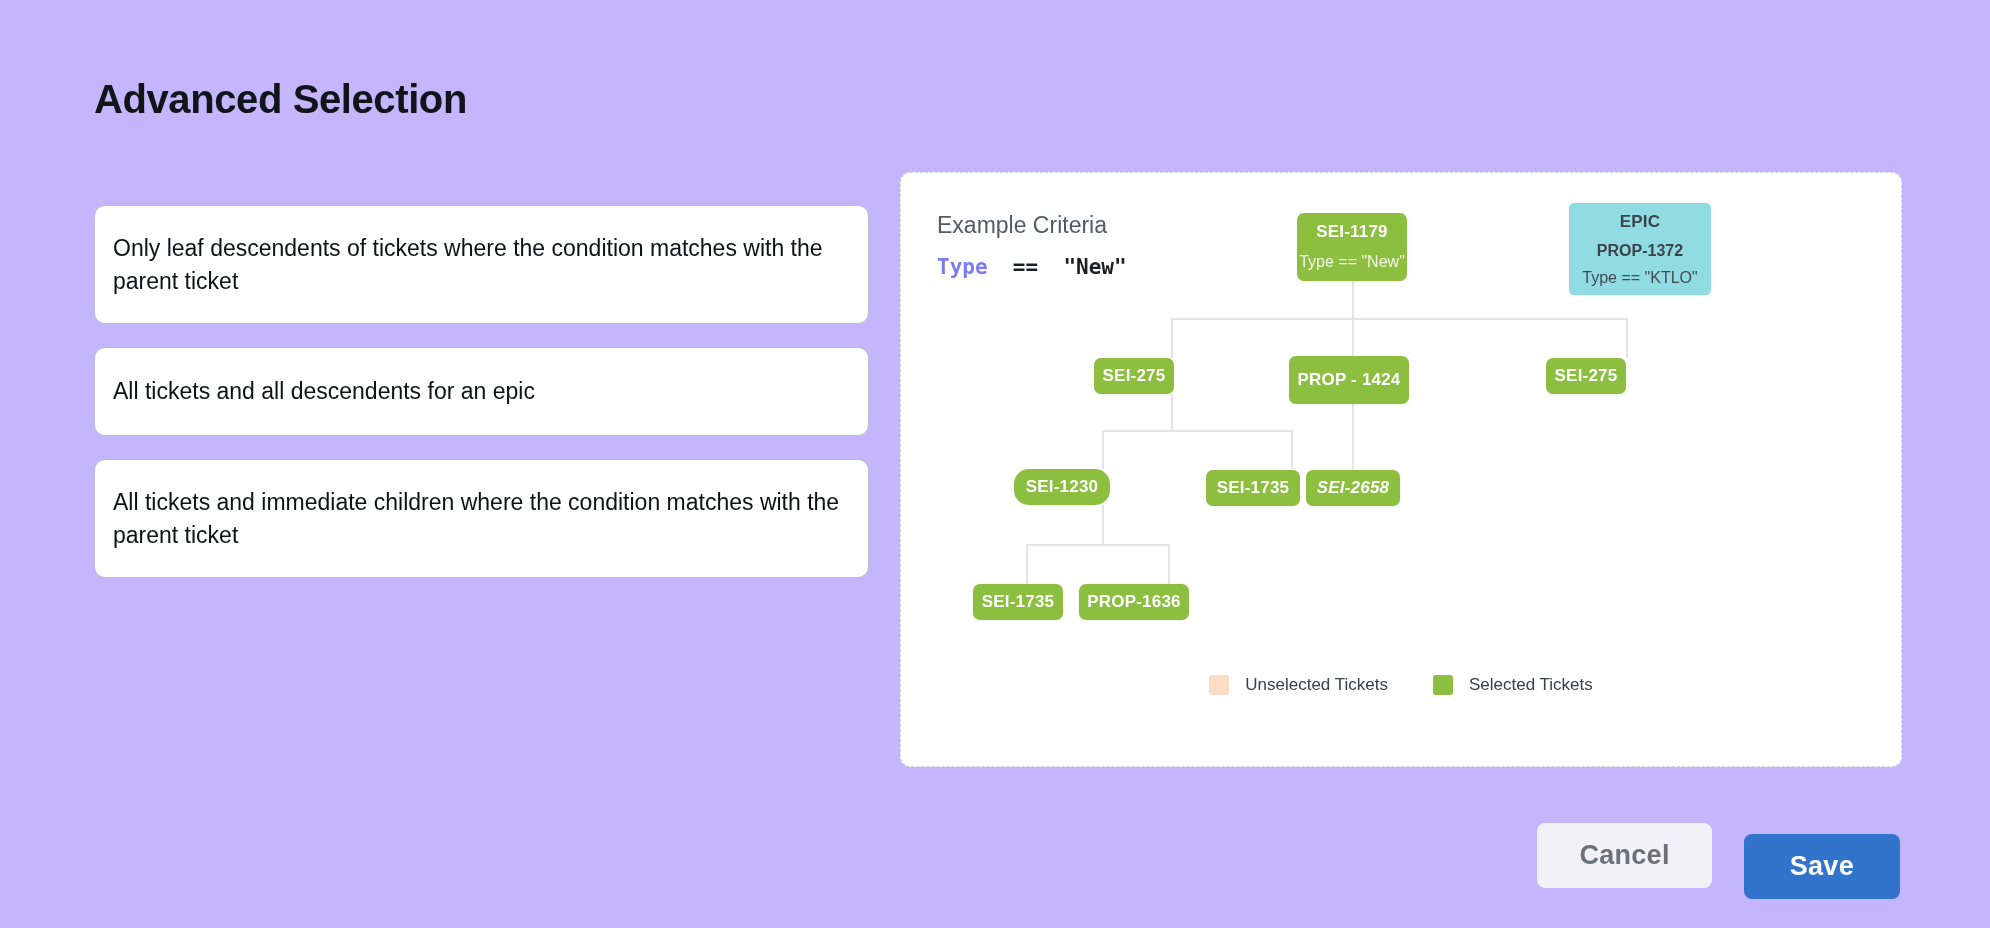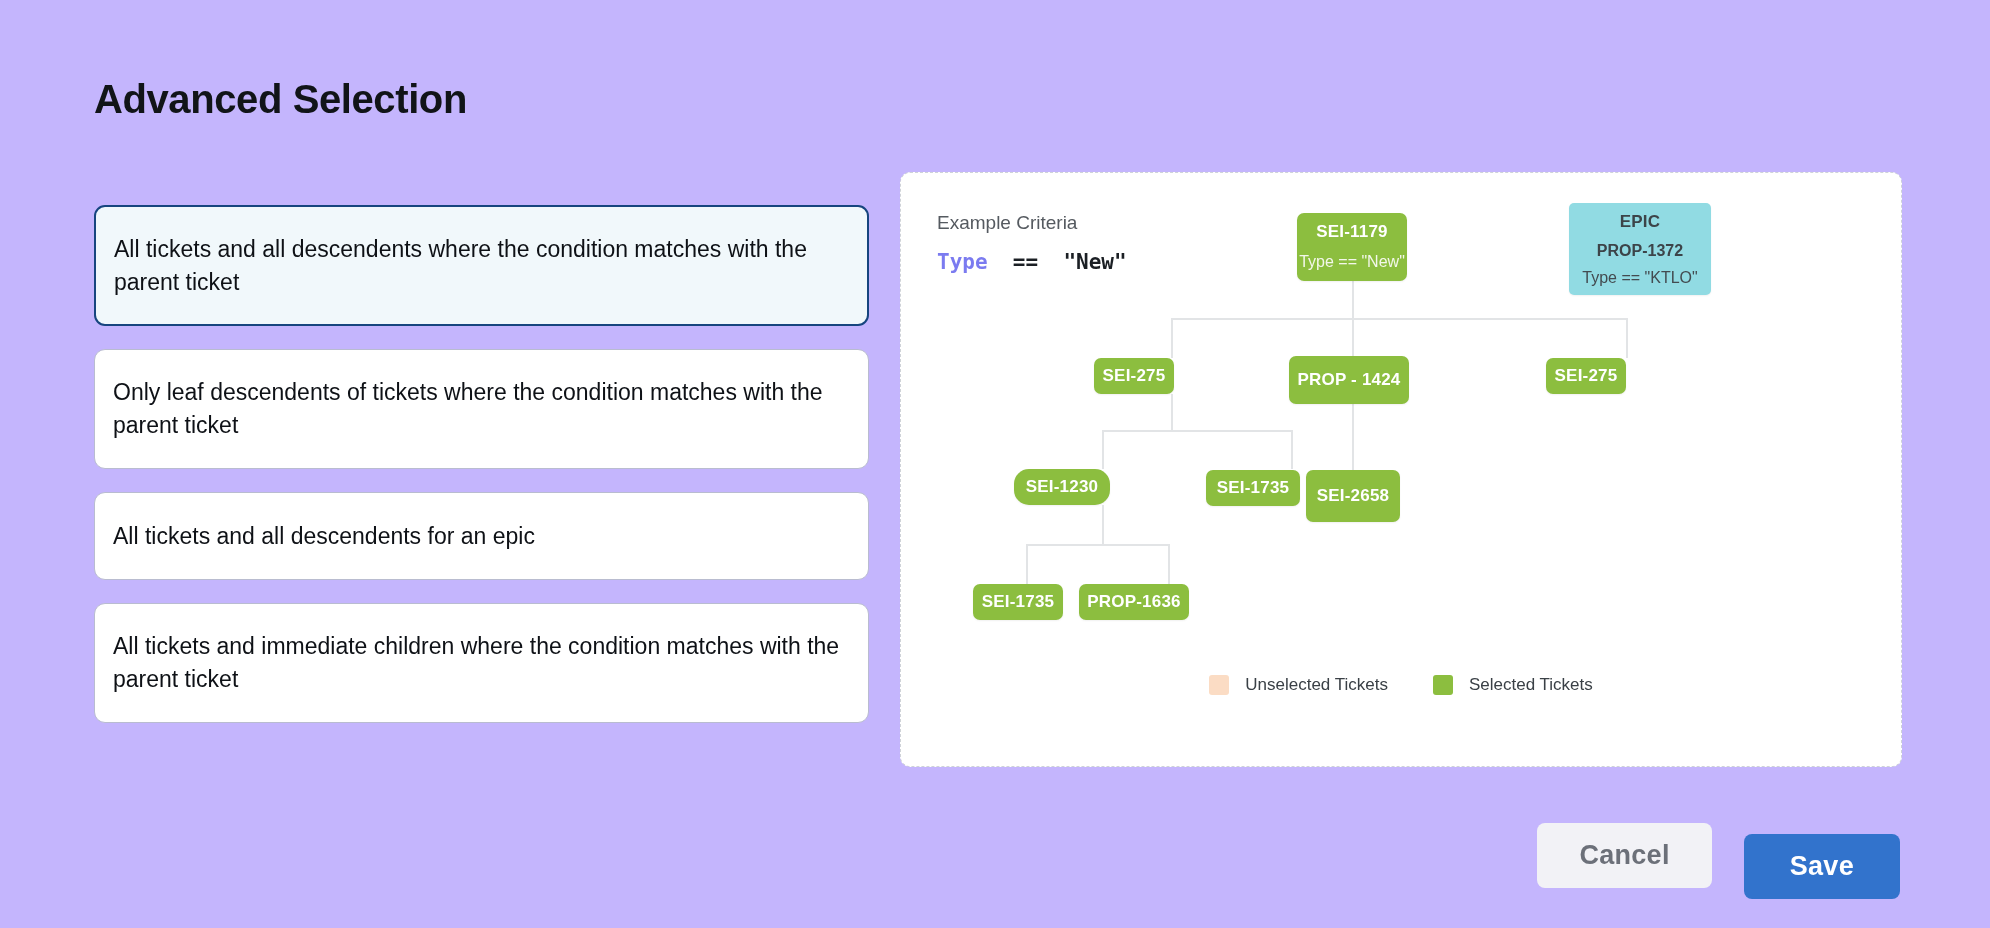--- a/index.html
+++ b/index.html
@@ -43,21 +43,21 @@
   
   .diagram-panel {
     position: absolute; left: 900px; top: 172px;
     width: 1002px; height: 595px;
     border: 1.5px dashed #cfd3d8;
     border-radius: 10px;
     background: #ffffff;
   }
 
   .criteria { position: absolute; left: 36px; top: 38px; }
-  .criteria-title { font-size: 19px; color: #555a60; line-height: 1.3; }
+  .criteria-title { font-size: 23px; color: #555a60; line-height: 1.3; }
   .criteria-expr {
     margin-top: 14px;
     font-family: "DejaVu Sans Mono", monospace;
     font-size: 21px; font-weight: 700; color: #1b1f24;
     white-space: pre;
   }
   .criteria-expr .kw { color: #7b7bf0; font-weight: 700; }
 
   
   .node {
@@ -108,23 +108,20 @@
 </style>
 </head>
 <body>
 
 <div class="page">
 
   <h1 class="page-title">Advanced Selection</h1>
 
   <div class="options">
 
-    <div class="option-card selected">
-      <span class="option-label">All tickets and all descendents where the condition matches with the parent ticket</span>
-    </div>
 
     <div class="option-card">
       <span class="option-label">Only leaf descendents of tickets where the condition matches with the parent ticket</span>
     </div>
 
     <div class="option-card one-line">
       <span class="option-label">All tickets and all descendents for an epic</span>
     </div>
 
     <div class="option-card">
@@ -182,21 +179,21 @@
     </div>
 
     <div class="node" style="left:113px; top:296px; width:96px; height:36px;border-radius:15px;">
       <span class="nid">SEI-1230</span>
     </div>
 
     <div class="node" style="left:305px; top:297px; width:94px; height:36px;">
       <span class="nid">SEI-1735</span>
     </div>
 
-    <div class="node" style="left:405px; top:297px; width:94px; height:52px;">
+    <div class="node" style="left:405px; top:297px; width:94px; height:36px;font-style:italic;">
       <span class="nid">SEI-2658</span>
     </div>
 
     <div class="node" style="left:72px; top:411px; width:90px; height:36px;">
       <span class="nid">SEI-1735</span>
     </div>
 
     <div class="node" style="left:178px; top:411px; width:110px; height:36px;">
       <span class="nid">PROP-1636</span>
     </div>

